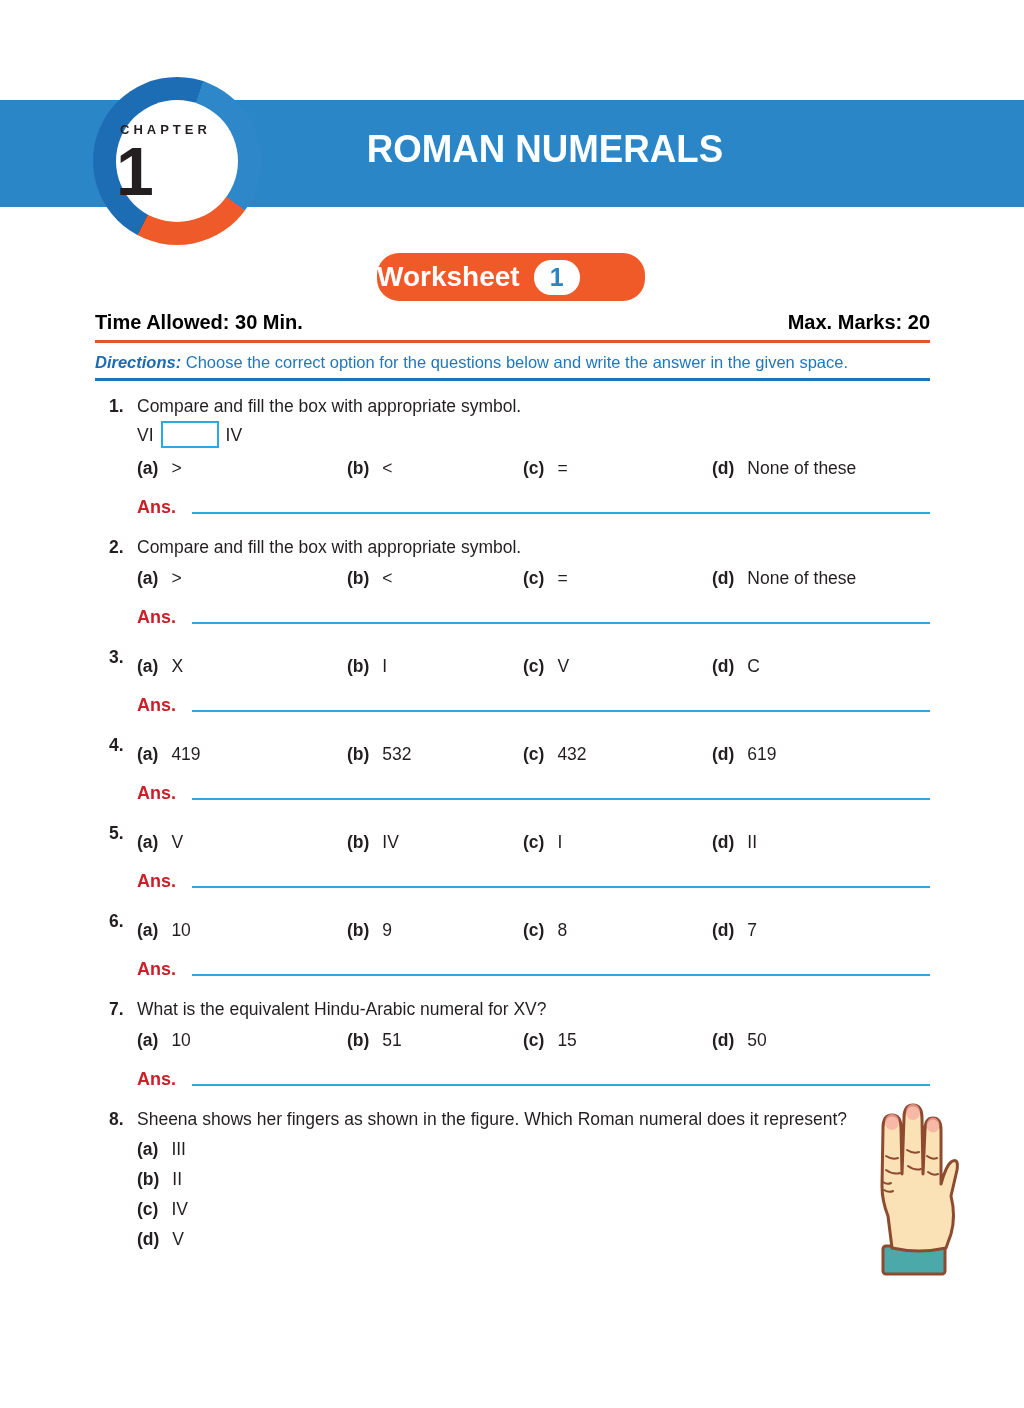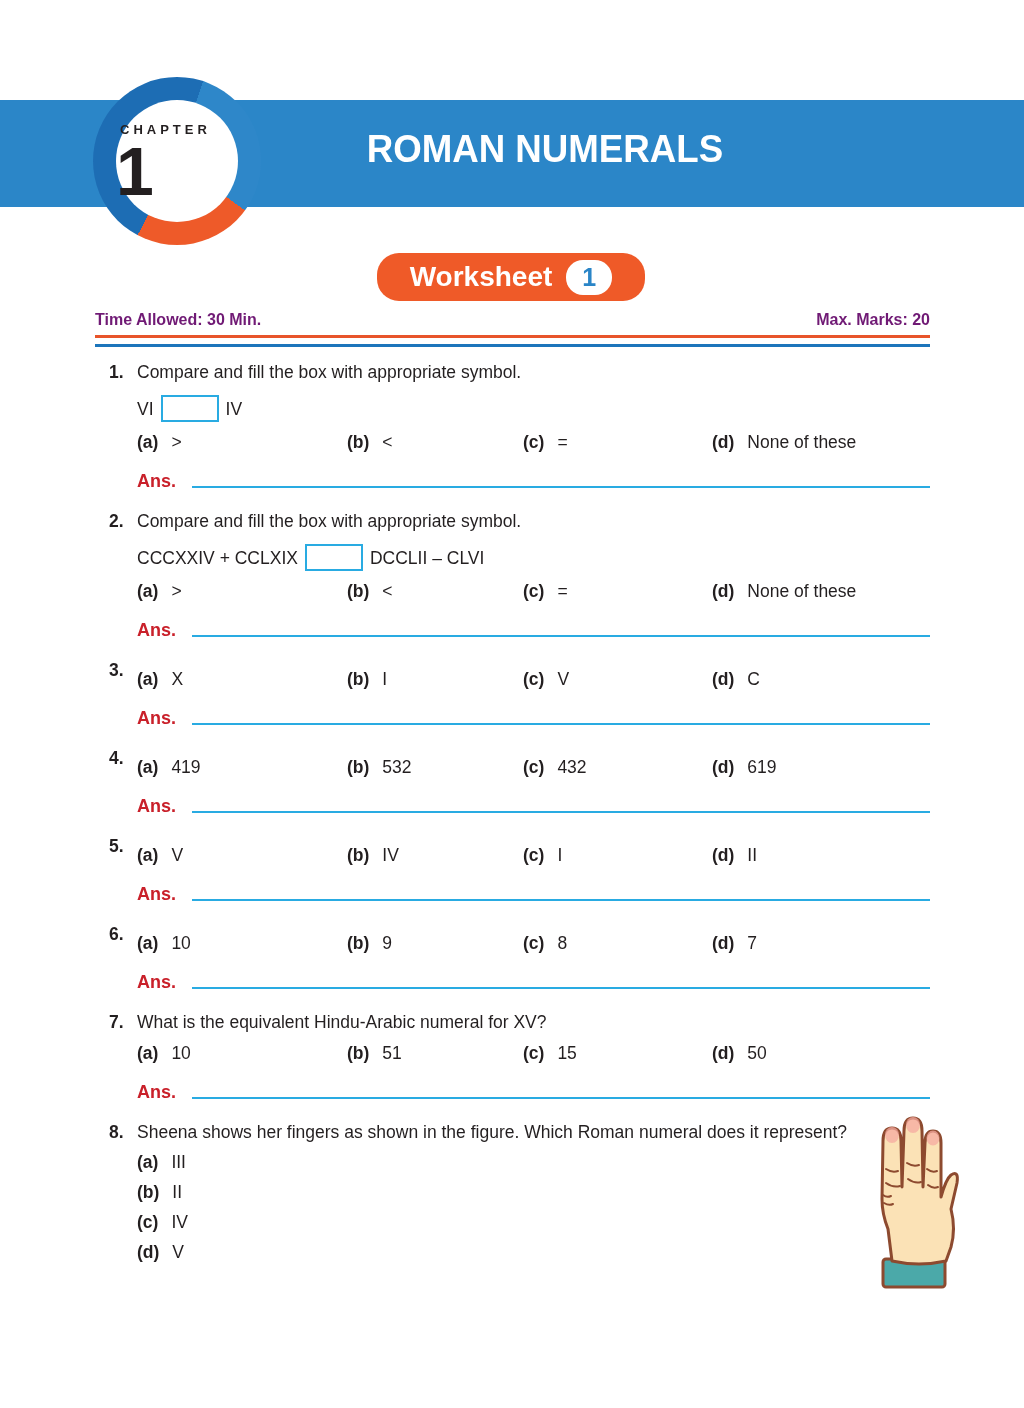--- a/index.html
+++ b/index.html
@@ -50,38 +50,38 @@
   }
   .chapter-num {
     font-size:68px; font-weight:bold; color:#231f20; line-height:0.95;
     margin-top:2px;
   }
 
   .worksheet-badge {
     position:absolute; left:377px; top:253px;
     width:268px; height:48px;
     background:#ef5a28; border-radius:22px;
-    display:flex; align-items:center; justify-content:center; gap:14px;
+    display:flex; align-items:center; gap:14px;
   }
   .worksheet-label {
     color:#ffffff; font-size:28px; font-weight:bold;
   }
   .worksheet-num-pill {
     width:46px; height:35px; background:#ffffff; border-radius:17px;
     display:flex; align-items:center; justify-content:center;
     color:#2a85c7; font-size:25px; font-weight:bold;
   }
 
   
   .content {
     position:absolute; left:95px; top:311px; width:835px;
   }
   .meta-row {
     display:flex; justify-content:space-between; align-items:baseline;
-    font-size:16px; font-weight:bold; color:#701a75;
+    font-size:20px; font-weight:bold; color:#000000;
   }
   .rule-orange {
     margin-top:6px; height:3px; background:#e8542a;
   }
   .level-row {
     position:relative; margin-top:17px; height:37px;
   }
   .level-badge {
     position:absolute; left:352px; top:0;
     width:133px; height:32px;
@@ -100,21 +100,21 @@
   .rule-blue {
     margin-top:6px; height:3px; background:#1c75bb;
   }
 
   
   .questions { margin-top:12px; }
   .q { display:flex; padding-left:14px; margin-top:14px; }
   .q-num { width:28px; flex:none; font-weight:bold; font-size:17.5px; line-height:22px; }
   .q-body { flex:1; font-size:17.5px; line-height:22px; position:relative; }
   .q-text { color:#231f20; }
-  .sub-line { margin-top:12px; display:flex; align-items:center; }
+  .sub-line { margin-top:4px; display:flex; align-items:center; }
   .fill-box {
     display:inline-block; width:58px; height:27px;
     border:2px solid #29abe2; background:#ffffff;
     margin:0 7px; vertical-align:middle;
   }
   .opts {
     display:grid; grid-template-columns:210px 176px 189px auto;
     margin-top:9px;
   }
   .opt { display:flex; align-items:baseline; }
@@ -159,20 +159,23 @@
 
   <div class="content">
 
     <div class="meta-row">
       <span>Time Allowed: 30 Min.</span>
       <span>Max. Marks: 20</span>
     </div>
     <div class="rule-orange"></div>
 
 
+    <div class="directions-row">
+      <span class="directions-label">Directions:</span><span> Choose the correct option for the questions below and write the answer in the given space.</span>
+    </div>
     <div class="rule-blue"></div>
 
     <div class="questions">
 
       <div class="q">
         <div class="q-num">1.</div>
         <div class="q-body">
           <div class="q-text">Compare and fill the box with appropriate symbol.</div>
           <div class="sub-line">
             <span>VI</span>
@@ -201,25 +204,20 @@
             <span class="ans-label">Ans.</span>
             <span class="ans-line"></span>
           </div>
         </div>
       </div>
 
       <div class="q">
         <div class="q-num">2.</div>
         <div class="q-body">
           <div class="q-text">Compare and fill the box with appropriate symbol.</div>
-          <div class="sub-line">
-            <span>CCCXXIV + CCLXIX</span>
-            <span class="fill-box"></span>
-            <span>DCCLII – CLVI</span>
-          </div>
           <div class="opts">
             <div class="opt">
                 <span class="opt-label">(a)</span>
                 <span class="opt-value">&gt;</span>
               </div>
             <div class="opt">
                 <span class="opt-label">(b)</span>
                 <span class="opt-value">&lt;</span>
               </div>
             <div class="opt">

